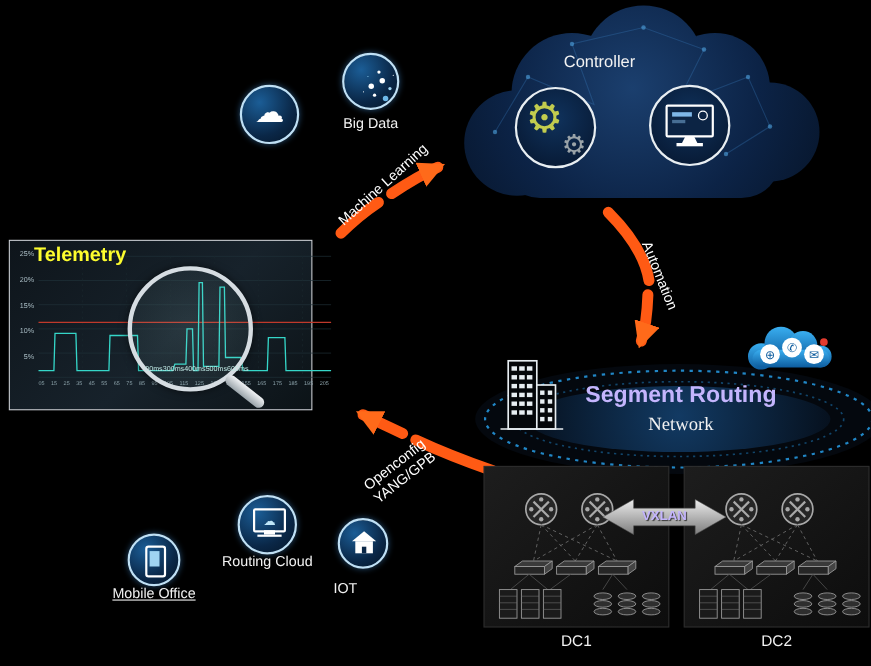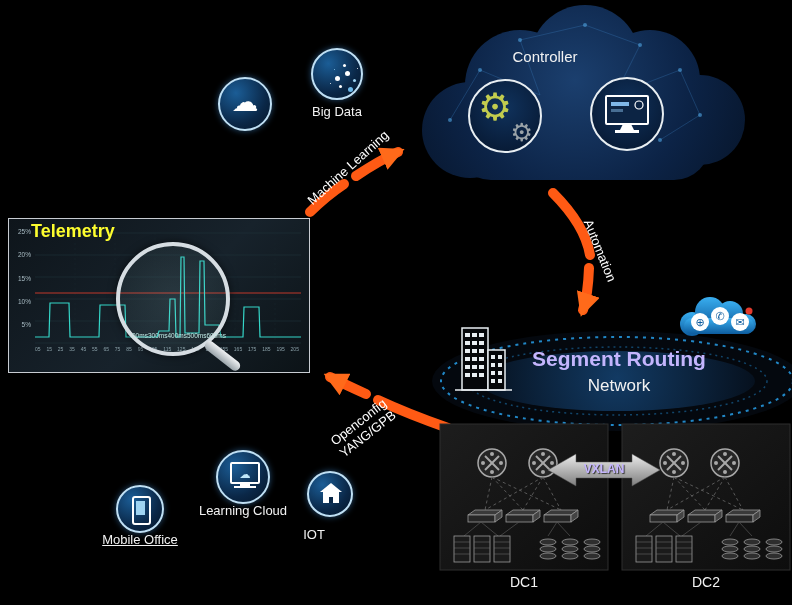--- a/index.html
+++ b/index.html
@@ -34,21 +34,21 @@
   .dmon{position:absolute;left:12px;top:10px;width:26px;height:18px;border:2px solid #fff;border-radius:2px;text-align:center;}
   .dmon span{font-size:11px;color:#bfe6f8;line-height:16px;}
   .dstand{position:absolute;left:22px;top:30px;width:10px;height:4px;background:#fff;}
   .dbase{position:absolute;left:16px;top:34px;width:22px;height:2px;background:#fff;}
   
   .roof{position:absolute;left:11px;top:10px;width:0;height:0;border-left:11px solid transparent;
         border-right:11px solid transparent;border-bottom:9px solid #fff;}
   .hbody{position:absolute;left:14px;top:19px;width:16px;height:11px;background:#fff;}
   .hdoor{position:absolute;left:20px;top:24px;width:4px;height:6px;background:#0a2747;}
   
-  #telemetry{position:absolute;left:8px;top:218px;width:302px;height:155px;border:1px solid #c8ccd2;
+  #telemetry{position:absolute;left:8px;top:218px;width:276px;height:155px;border:1px solid #c8ccd2;
              background:linear-gradient(135deg,#0e151b,#17222b 55%,#0c1317);box-sizing:border-box;}
   #telemetry-title{position:absolute;left:22px;top:2px;font-size:18px;font-weight:bold;color:#fdfd2e;}
   .yticks{position:absolute;left:2px;top:9px;height:100px;width:20px;display:flex;flex-direction:column;
           justify-content:space-between;align-items:flex-end;font-size:6.5px;color:#a9bcc4;}
   .xticks{position:absolute;left:26px;top:127px;width:264px;display:flex;justify-content:space-between;
           font-size:5px;color:#8aa0a8;}
   #magnifier{position:absolute;left:107px;top:23px;width:114px;height:114px;border-radius:50%;
              border:4px solid #d6dde2;background:radial-gradient(circle,rgba(170,215,215,.12),rgba(120,170,170,.05));
              box-sizing:border-box;box-shadow:0 0 8px rgba(0,0,0,.6);}
   .maglabels{position:absolute;left:12px;top:86px;width:92px;display:flex;justify-content:space-between;
@@ -363,35 +363,35 @@
           <span>300ms</span>
           <span>400ms</span>
           <span>500ms</span>
           <span>600ms</span>
         </div>
     </div>
     <div id="mag-handle"></div>
   </div>
 
   <div class="lbl yellow" style="left:619px;top:346px;font-size:21px;">Segment Routing</div>
-  <div class="lbl" style="left:619px;top:375px;font-size:17px;">Network</div>
+  <div class="lbl" style="left:619px;top:375px;font-size:17px;font-family:Liberation Serif, serif;">Network</div>
 
   <div class="cicon" style="left:116px;top:485px;width:48px;height:48px;">
     <span class="phone">
         <span class="phone-screen"></span>
       </span>
   </div>
   <div class="lbl" style="left:140px;top:532px;text-decoration:underline;">Mobile Office</div>
 
   <div class="cicon" style="left:216px;top:450px;width:54px;height:54px;">
     <span class="dmon"><span>☁</span></span>
     <span class="dstand"></span>
     <span class="dbase"></span>
   </div>
-  <div class="lbl" style="left:243px;top:503px;">Learning Cloud</div>
+  <div class="lbl" style="left:243px;top:503px;">Routing Cloud</div>
 
   <div class="cicon" style="left:307px;top:471px;width:46px;height:46px;">
     <span class="roof"></span>
     <span class="hbody"></span>
     <span class="hdoor"></span>
   </div>
   <div class="lbl" style="left:314px;top:527px;">IOT</div>
 
   <div class="lbl yellow" style="left:604px;top:462px;font-size:12px;text-shadow:1px 1px 1px #333;">VXLAN</div>
   <div class="lbl" style="left:524px;top:574px;font-size:14px;">DC1</div>

